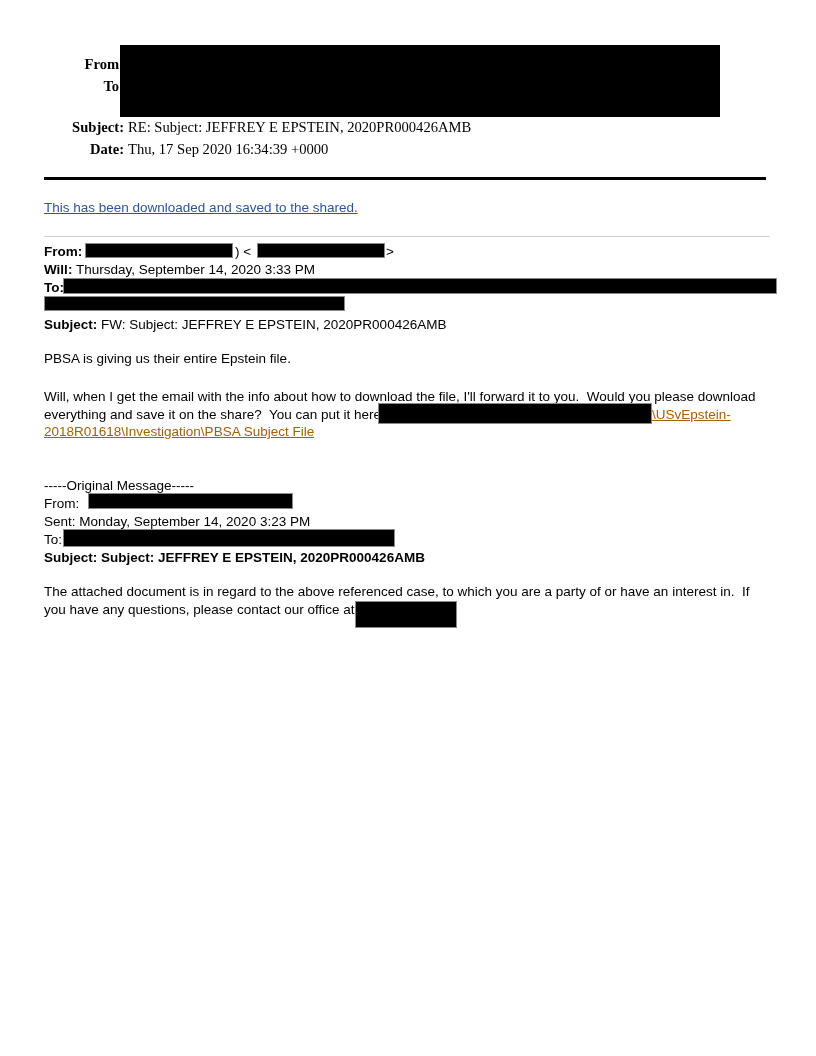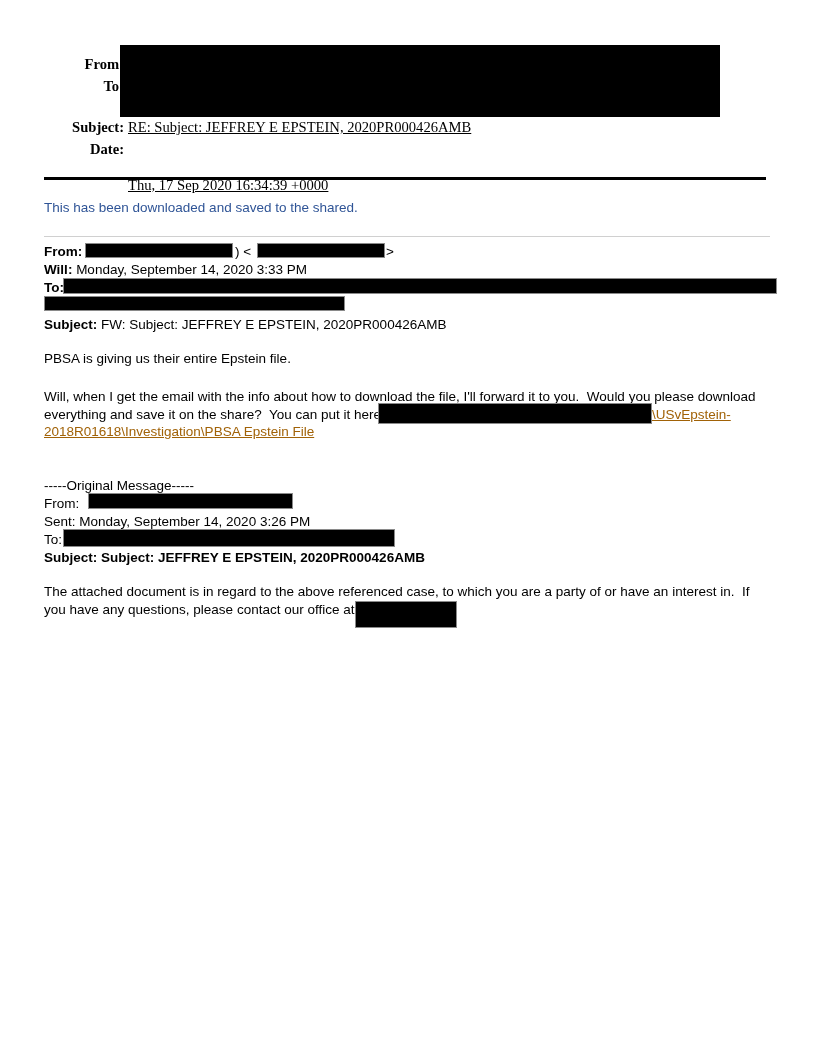--- a/index.html
+++ b/index.html
@@ -11,21 +11,21 @@
     overflow: hidden;
     font-family: "Liberation Sans", sans-serif;
     color: #000;
   }
   
   .serif { font-family: "Liberation Serif", serif; font-size: 14.6px; line-height: 18px; }
   .h-label {
     position: absolute; left: 40px; width: 84px;
     text-align: right; font-weight: bold; white-space: pre;
   }
-  .h-value { position: absolute; left: 128px; white-space: pre; text-decoration: underline; }
+  .h-value { position: absolute; left: 128px; white-space: pre; }
 
   
   .rule-thick { position: absolute; left: 44px; width: 722px; height: 3px; background: #000; }
   .rule-thin  { position: absolute; left: 44px; width: 726px; height: 1px; background: #d0d0d0; }
 
   
   .sans-line { position: absolute; font-size: 13.5px; line-height: 16px; white-space: pre; }
   .bold { font-weight: bold; }
   .note { color: #2F5496; }
   .linktext { color: #a16207; text-decoration: underline; cursor: pointer; }
@@ -38,56 +38,56 @@
 <body>
 
 <div class="page">
 
   <div class="serif h-label" style="top:55px;">From:</div>
   <div class="serif h-label" style="top:77px;">To:</div>
   <div class="redaction" style="left:120px; top:45px; width:600px; height:72px;"></div>
   <div class="serif h-label" style="top:118px;">Subject:</div>
   <div class="serif h-value" style="top:118px;">RE: Subject: JEFFREY E EPSTEIN, 2020PR000426AMB</div>
   <div class="serif h-label" style="top:140px;">Date:</div>
-  <div class="serif h-value" style="top:140px;margin-top:36px;">Thu, 17 Sep 2020 16:34:39 +0000</div>
+  <div class="serif h-value" style="top:140px;">Thu, 17 Sep 2020 16:34:39 +0000</div>
 
   <div class="rule-thick" style="top:177px;"></div>
 
-  <div class="sans-line note" style="left:44px; top:200px;">This has been downloaded and saved to the shared.</div>
+  <div class="sans-line note" style="left:44px; top:200px;text-decoration:underline;">This has been downloaded and saved to the shared.</div>
 
   <div class="rule-thin" style="top:236px;"></div>
 
   <div class="sans-line bold" style="left:44px; top:244px;">From:</div>
   <div class="redaction bordered" style="left:85px; top:243px; width:148px; height:15px;"></div>
   <div class="sans-line" style="left:235px; top:244px;">) &lt;</div>
   <div class="redaction bordered" style="left:257px; top:243px; width:128px; height:15px;"></div>
   <div class="sans-line" style="left:386px; top:244px;">&gt;</div>
 
-  <div class="sans-line" style="left:44px; top:262px;"><span class="bold">Will:</span><span> Monday, September 14, 2020 3:33 PM</span></div>
+  <div class="sans-line" style="left:44px; top:262px;"><span class="bold">Will:</span><span> Thursday, September 14, 2020 3:33 PM</span></div>
 
   <div class="sans-line bold" style="left:44px; top:280px;">To:</div>
   <div class="redaction bordered" style="left:63px; top:278px; width:714px; height:16px;"></div>
   <div class="redaction bordered" style="left:44px; top:296px; width:301px; height:15px;"></div>
 
   <div class="sans-line" style="left:44px; top:317px;"><span class="bold">Subject:</span><span> FW: Subject: JEFFREY E EPSTEIN, 2020PR000426AMB</span></div>
 
   <div class="sans-line" style="left:44px; top:389px;">Will, when I get the email with the info about how to download the file, I'll forward it to you.  Would you please download</div>
 
   <div class="sans-line" style="left:44px; top:351px;">PBSA is giving us their entire Epstein file.</div>
   <div class="sans-line" style="left:44px; top:407px;">everything and save it on the share?  You can put it here</div>
   <div class="redaction bordered" style="left:378px; top:403px; width:274px; height:21px;"></div>
   <div class="sans-line linktext" style="left:652px; top:407px;" role="link">\USvEpstein-</div>
-  <div class="sans-line linktext" style="left:44px; top:424px;" role="link">2018R01618\Investigation\PBSA Epstein File</div>
+  <div class="sans-line linktext" style="left:44px; top:424px;" role="link">2018R01618\Investigation\PBSA Subject File</div>
 
   <div class="sans-line" style="left:44px; top:478px;text-align:center;">-----Original Message-----</div>
 
   <div class="sans-line" style="left:44px; top:496px;">From:</div>
   <div class="redaction bordered" style="left:88px; top:493px; width:205px; height:16px;"></div>
 
-  <div class="sans-line" style="left:44px; top:514px;">Sent: Monday, September 14, 2020 3:26 PM</div>
+  <div class="sans-line" style="left:44px; top:514px;">Sent: Monday, September 14, 2020 3:23 PM</div>
 
   <div class="sans-line" style="left:44px; top:532px;">To: </div>
   <div class="redaction bordered" style="left:63px; top:529px; width:332px; height:18px;"></div>
 
   <div class="sans-line" style="left:44px; top:550px;font-weight:bold;">Subject: Subject: JEFFREY E EPSTEIN, 2020PR000426AMB</div>
 
   <div class="sans-line" style="left:44px; top:602px;">you have any questions, please contact our office at</div>
   <div class="sans-line" style="left:44px; top:584px;">The attached document is in regard to the above referenced case, to which you are a party of or have an interest in.  If</div>
   <div class="redaction bordered" style="left:355px; top:601px; width:102px; height:27px;"></div>
 

